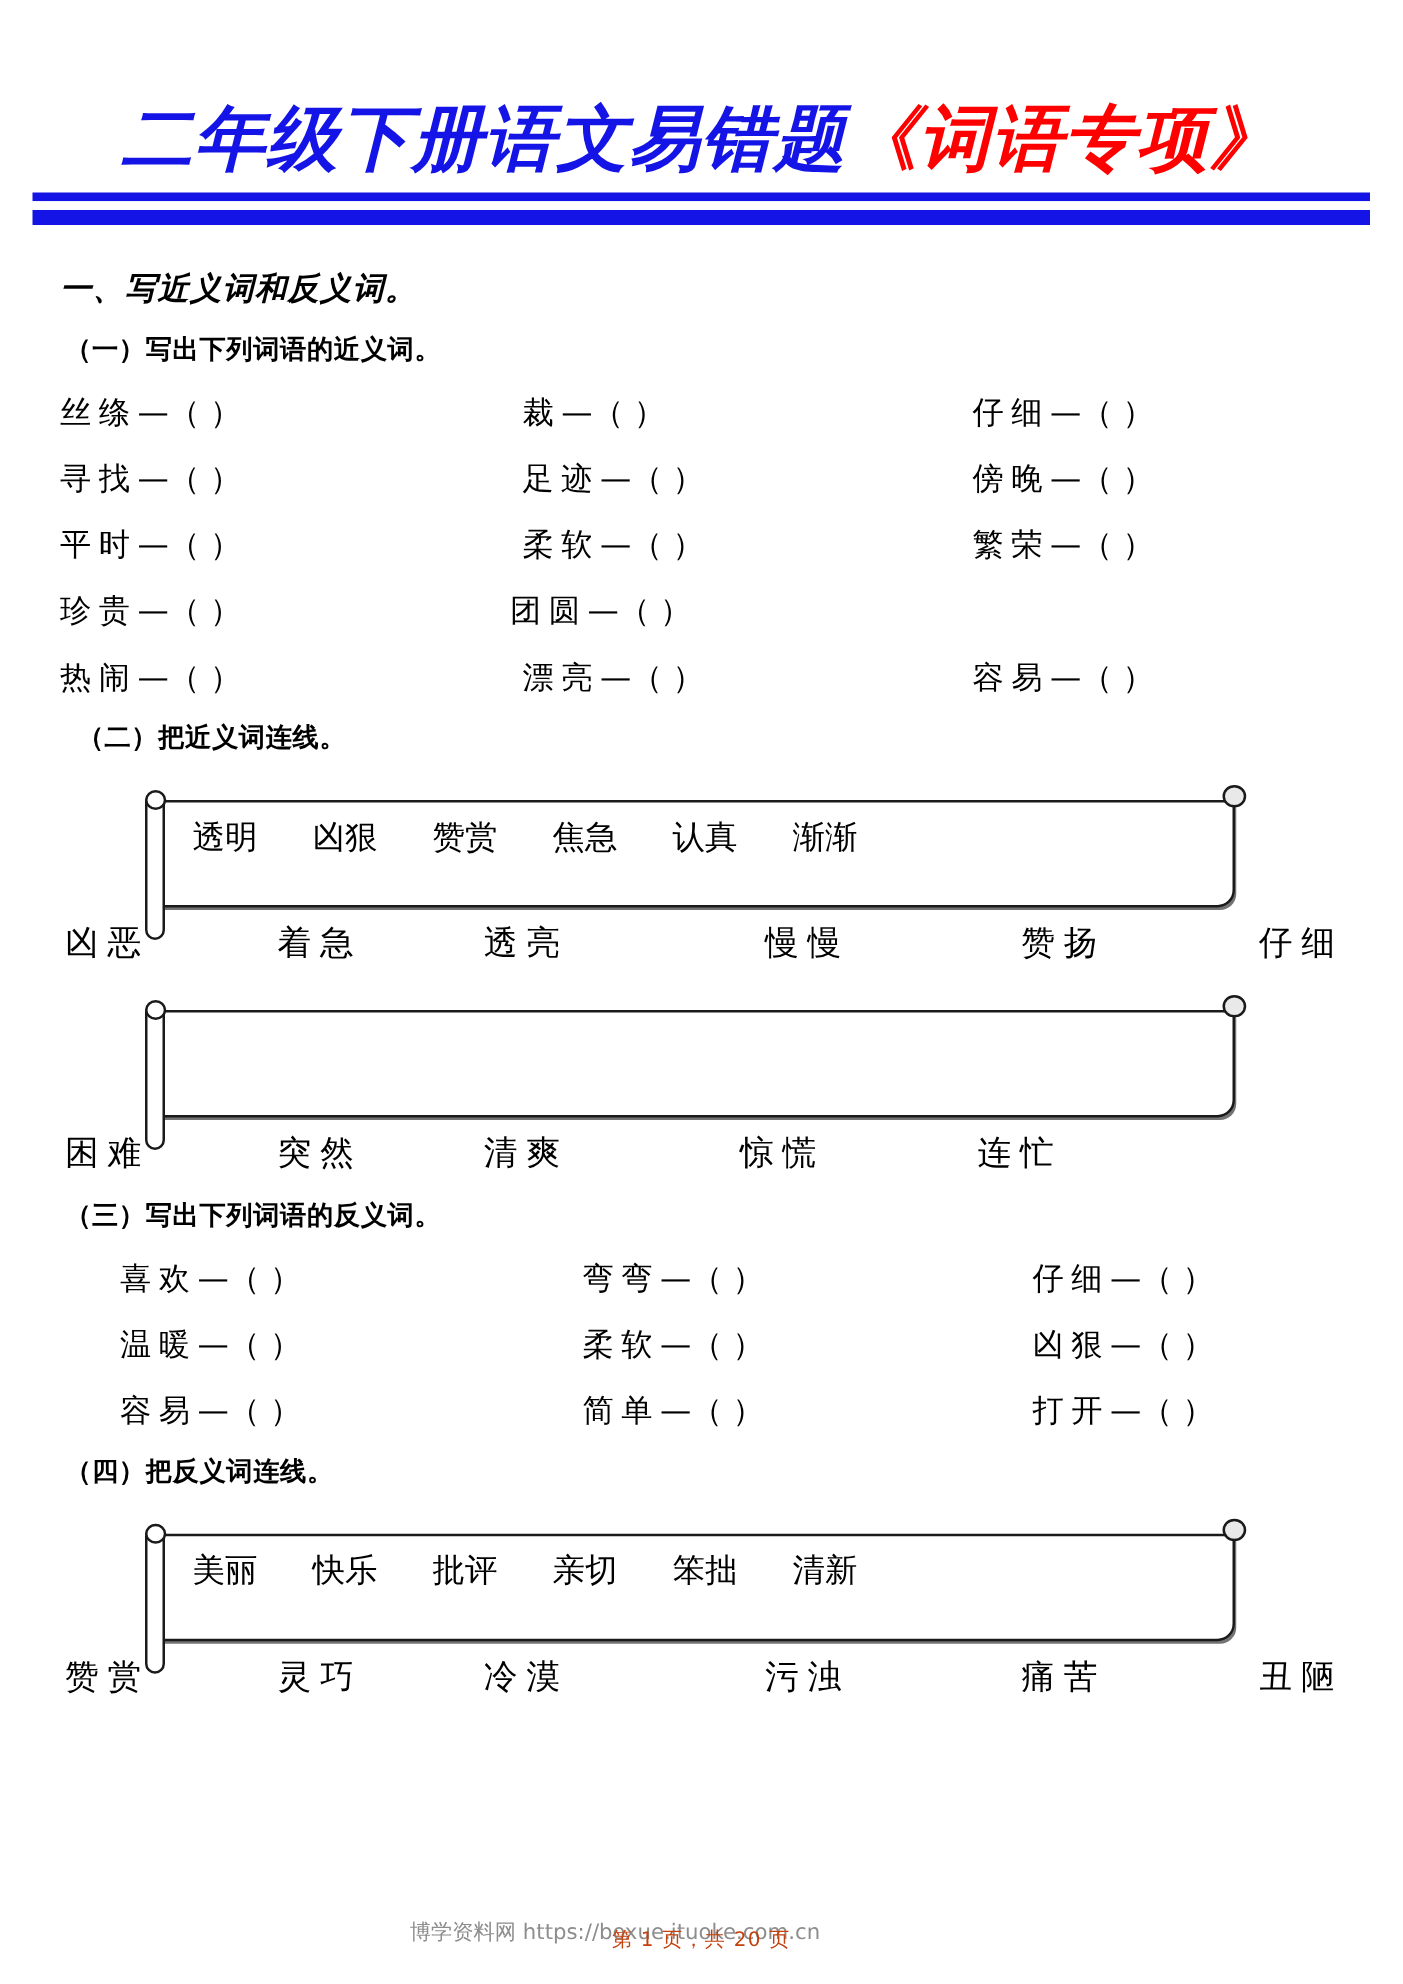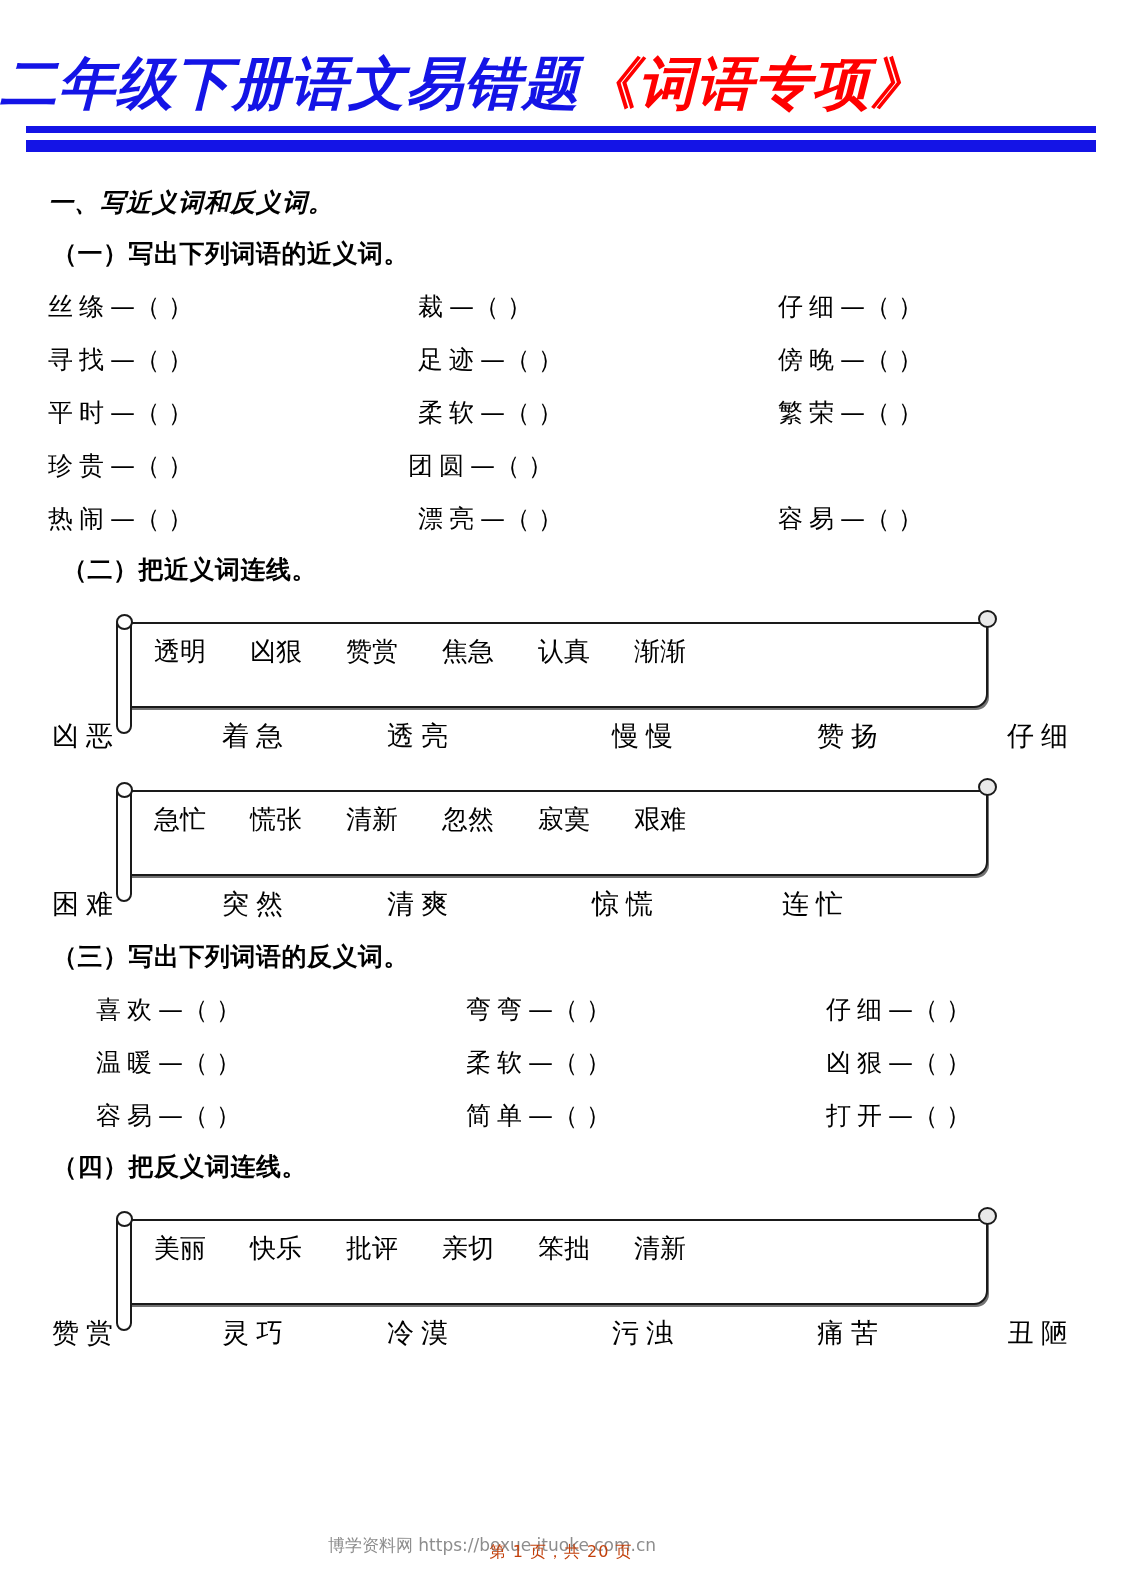--- a/index.html
+++ b/index.html
@@ -17,21 +17,22 @@
   }
 
   .page {
     position: relative;
     width: 1122px;
     height: 1587px;
   }
 
   
   .title-block {
-    padding-top: 52px;
+    padding-top: 80px;
+    text-align: center;
   }
   .title-line {
     font-family: "DejaVu Serif", "Liberation Serif", serif;
     font-size: 57px;
     font-weight: bold;
     letter-spacing: 1px;
     line-height: 1.08;
     white-space: nowrap;
   }
   .title-main {
@@ -67,21 +68,21 @@
   .h-section {
     font-family: "DejaVu Sans", "Liberation Sans", sans-serif;
     font-size: 25px;
     font-weight: bold;
     margin-top: 34px;
     letter-spacing: 1px;
     font-style: italic;
   }
   .h-sub {
     font-family: "Liberation Serif", "DejaVu Serif", serif;
-    font-size: 25px;
+    font-size: 21px;
     font-weight: bold;
     margin-top: 18px;
     letter-spacing: 0.5px;
     padding-left: 4px;
   }
   .h-sub.indent {
     padding-left: 14px;
   }
 
   
@@ -298,23 +299,20 @@
       <span class="w3">慢慢</span>
       <span class="w4">赞扬</span>
       <span class="w5">仔细</span>
     </div>
 
     <div class="scroll-wrap">
       <div class="scroll-panel"></div>
       <div class="scroll-curl-right"></div>
       <div class="scroll-rod"></div>
       <div class="scroll-curl-left"></div>
-      <div class="scroll-words">
-        <span>急忙</span><span>慌张</span><span>清新</span><span>忽然</span><span>寂寞</span><span>艰难</span>
-      </div>
     </div>
 
     <div class="word-row">
       <span class="w0">困难</span>
       <span class="w1">突然</span>
       <span class="w3">清爽</span>
       <span class="w4">惊慌</span>
       <span class="w5">连忙</span>
     </div>
 

